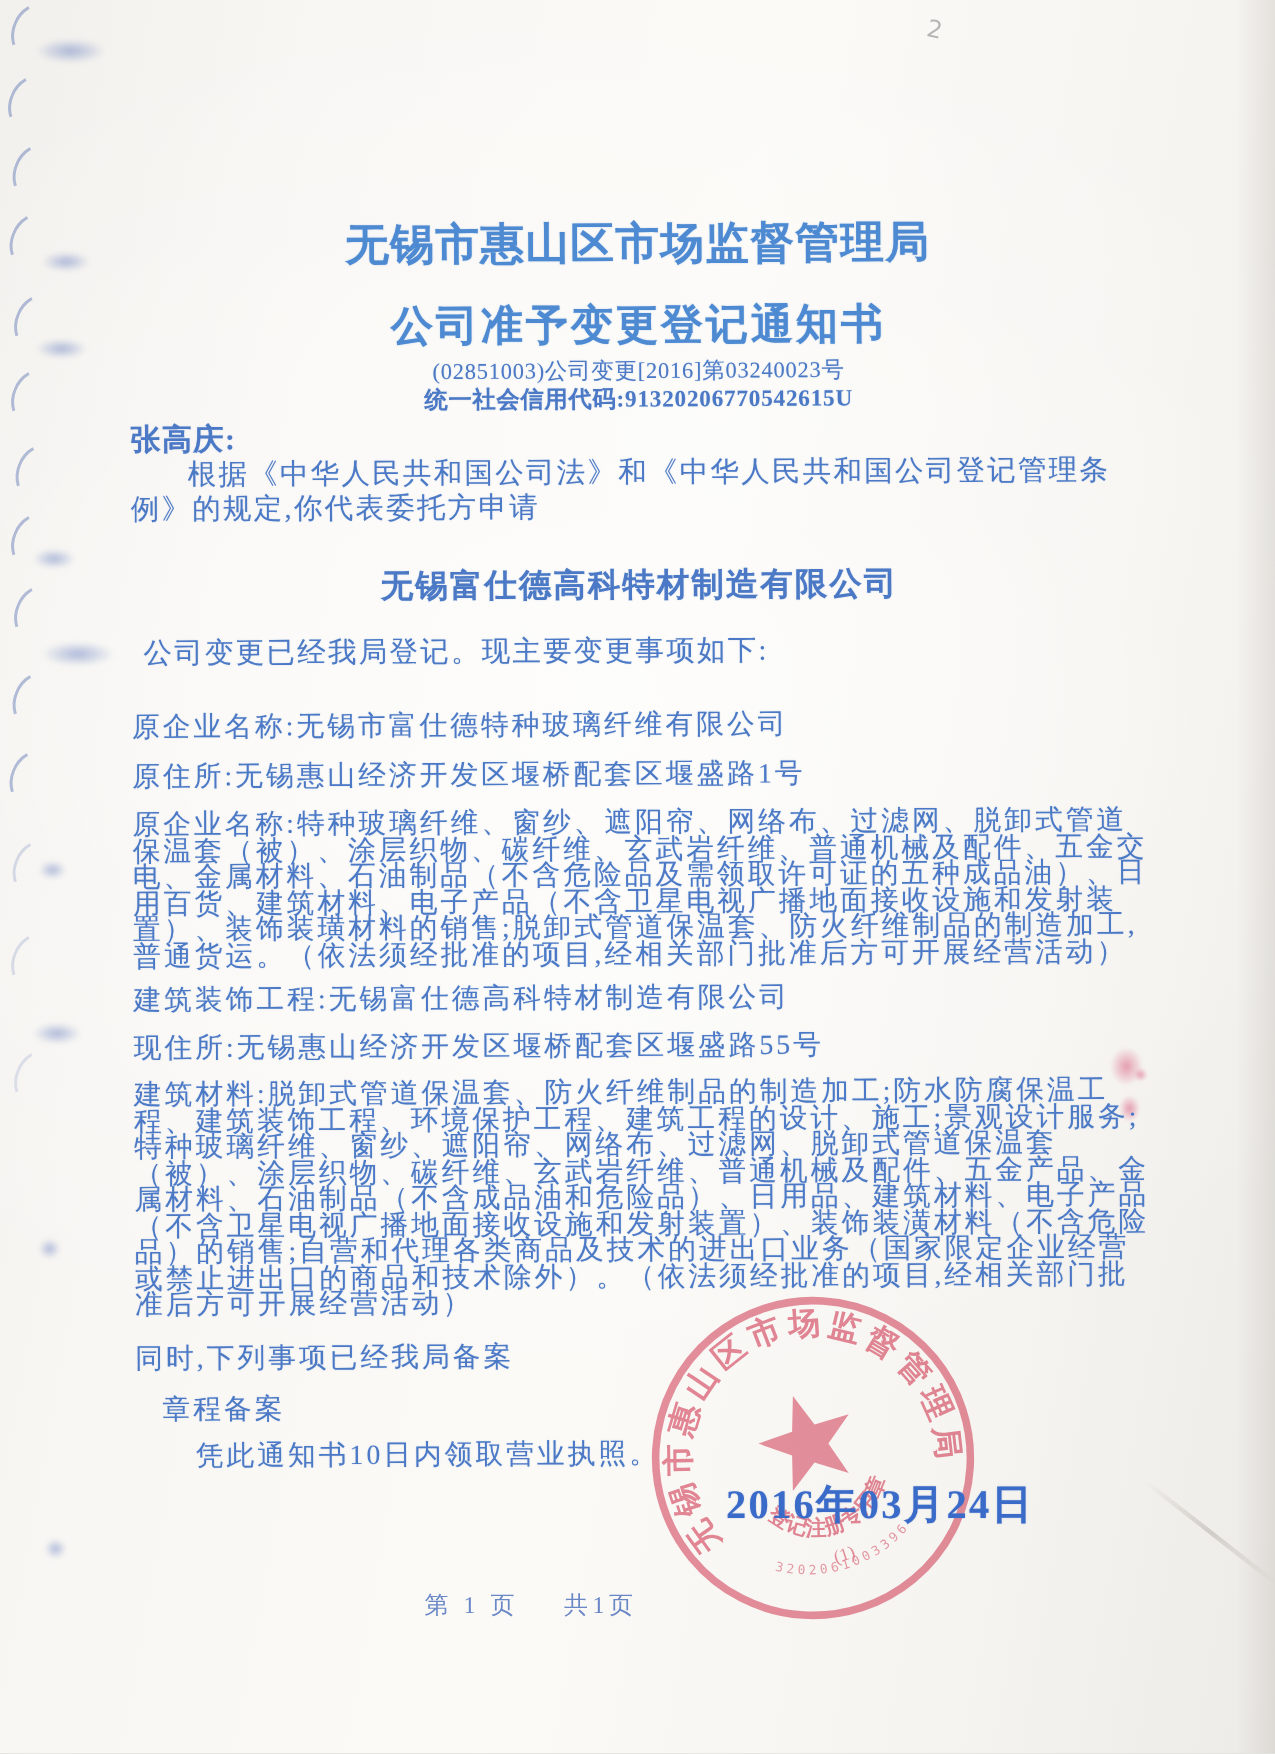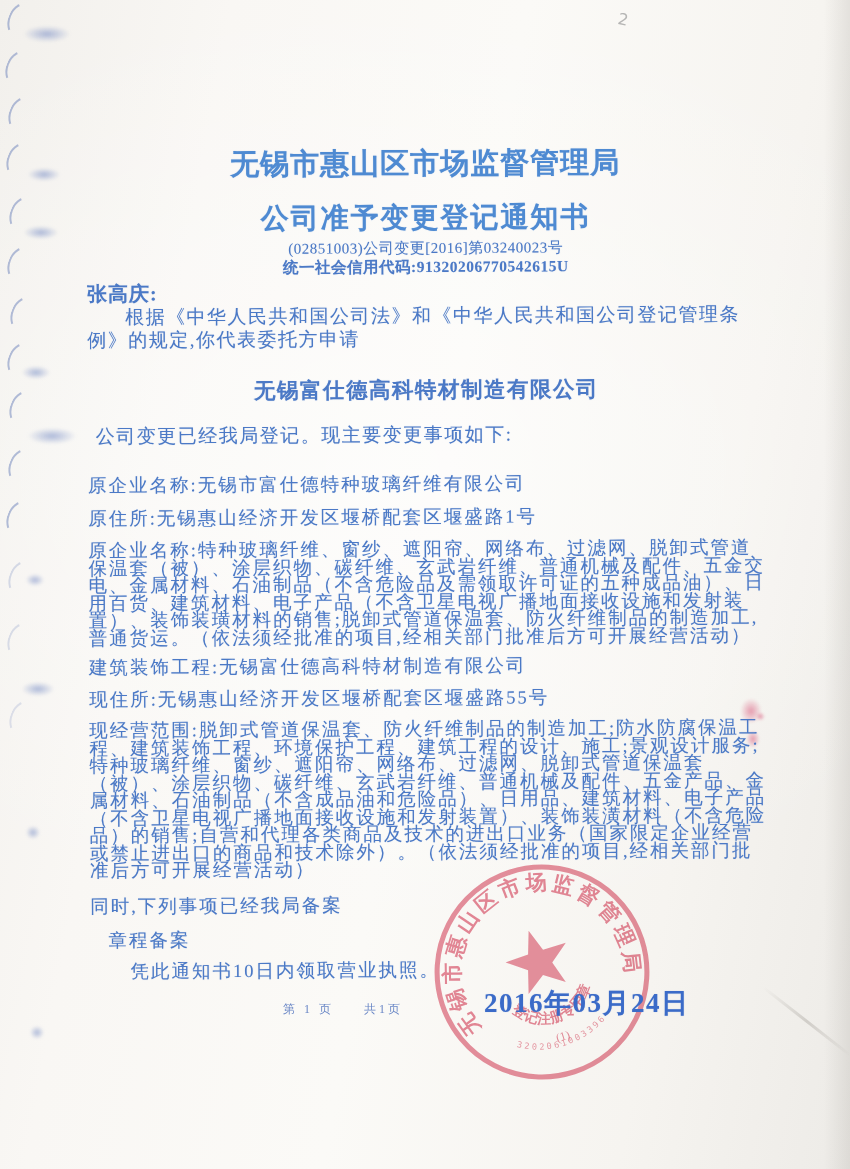--- a/index.html
+++ b/index.html
@@ -33,21 +33,21 @@
   .registered-note{margin:22px 0 0;font-size:19px;line-height:21px;letter-spacing:1.5px;padding-left:8px;}
   .doc-item{margin:15px 0 0;font-size:18.5px;line-height:17.5px;letter-spacing:2px;}
   .doc-item.first{margin-top:31px;}
   .doc-item.gap12{margin-top:12px;}
   .doc-item.gap14{margin-top:14px;}
   .filing-note{margin:16px 0 0;font-size:18.5px;line-height:20px;letter-spacing:2px;}
   .filing-item{margin:14px 0 0;padding-left:18px;font-size:18.5px;line-height:20px;letter-spacing:2px;}
   .license-note{margin:11px 0 0;padding-left:40px;font-size:18.5px;line-height:20px;letter-spacing:2px;}
   .date-line{position:absolute;left:484px;top:985px;font-size:27px;font-weight:bold;
     color:#3b6bc8;letter-spacing:1.5px;z-index:5;text-shadow:0 0 1px rgba(59,107,200,.4);}
-  .footer{position:absolute;left:283px;top:1001px;display:flex;gap:30px;font-size:12px;
+  .footer{position:absolute;left:283px;top:1060px;display:flex;gap:30px;font-size:16px;
     color:#6a87c6;letter-spacing:3px;z-index:5;}
   .stamp-wrap{position:absolute;left:426px;top:856px;width:232px;height:232px;
     transform:rotate(-18deg);opacity:.88;mix-blend-mode:multiply;z-index:4;}
   .pencil-mark{position:absolute;left:618px;top:10px;font-size:16px;color:#a0a0a0;
     font-family:"DejaVu Sans",sans-serif;transform:rotate(12deg);opacity:.75;}
   .bind-arc{position:absolute;width:26px;height:34px;border:2.5px solid rgba(105,128,185,.5);
     border-top-color:transparent;border-right-color:transparent;border-bottom-color:transparent;
     border-radius:50%;transform:rotate(22deg);}
   .bleed{position:absolute;filter:blur(1.6px);
     background:radial-gradient(ellipse at center,rgba(70,100,180,.42),rgba(70,100,180,0) 72%);}
@@ -101,21 +101,21 @@
     <div class="salutation ink">张高庆:</div>
     <div class="intro ink">根据《中华人民共和国公司法》和《中华人民共和国公司登记管理条例》的规定,你代表委托方申请</div>
     <div class="company-line ink">无锡富仕德高科特材制造有限公司</div>
     <div class="registered-note ink">公司变更已经我局登记。现主要变更事项如下:</div>
 
     <p class="doc-item first ink"><span>原企业名称:</span><span>无锡市富仕德特种玻璃纤维有限公司</span></p>
     <p class="doc-item ink"><span>原住所:</span><span>无锡惠山经济开发区堰桥配套区堰盛路1号</span></p>
     <p class="doc-item ink"><span>原企业名称:</span><span>特种玻璃纤维、窗纱、遮阳帘、网络布、过滤网、脱卸式管道保温套（被）、涂层织物、碳纤维、玄武岩纤维、普通机械及配件、五金交电、金属材料、石油制品（不含危险品及需领取许可证的五种成品油）、日用百货、建筑材料、电子产品（不含卫星电视广播地面接收设施和发射装置）、装饰装璜材料的销售;脱卸式管道保温套、防火纤维制品的制造加工,普通货运。（依法须经批准的项目,经相关部门批准后方可开展经营活动）</span></p>
     <p class="doc-item gap12 ink"><span>建筑装饰工程:</span><span>无锡富仕德高科特材制造有限公司</span></p>
     <p class="doc-item gap14 ink"><span>现住所:</span><span>无锡惠山经济开发区堰桥配套区堰盛路55号</span></p>
-    <p class="doc-item gap14 ink"><span>现经营范围:</span><span>脱卸式管道保温套、防火纤维制品的制造加工;防水防腐保温工程、建筑装饰工程、环境保护工程、建筑工程的设计、施工;景观设计服务;特种玻璃纤维、窗纱、遮阳帘、网络布、过滤网、脱卸式管道保温套（被）、涂层织物、碳纤维、玄武岩纤维、普通机械及配件、五金产品、金属材料、石油制品（不含成品油和危险品）、日用品、建筑材料、电子产品（不含卫星电视广播地面接收设施和发射装置）、装饰装潢材料（不含危险品）的销售;自营和代理各类商品及技术的进出口业务（国家限定企业经营或禁止进出口的商品和技术除外）。（依法须经批准的项目,经相关部门批准后方可开展经营活动）</span></p>
+    <p class="doc-item gap14 ink"><span>建筑材料:</span><span>脱卸式管道保温套、防火纤维制品的制造加工;防水防腐保温工程、建筑装饰工程、环境保护工程、建筑工程的设计、施工;景观设计服务;特种玻璃纤维、窗纱、遮阳帘、网络布、过滤网、脱卸式管道保温套（被）、涂层织物、碳纤维、玄武岩纤维、普通机械及配件、五金产品、金属材料、石油制品（不含成品油和危险品）、日用品、建筑材料、电子产品（不含卫星电视广播地面接收设施和发射装置）、装饰装潢材料（不含危险品）的销售;自营和代理各类商品及技术的进出口业务（国家限定企业经营或禁止进出口的商品和技术除外）。（依法须经批准的项目,经相关部门批准后方可开展经营活动）</span></p>
 
     <div class="filing-note ink">同时,下列事项已经我局备案</div>
     <div class="filing-item ink">章程备案</div>
     <div class="license-note ink">凭此通知书10日内领取营业执照。</div>
   </div>
 
   <div class="stamp-wrap">
     <svg viewBox="0 0 230 230" width="232" height="232">
       <defs>
         <path id="arcTop" d="M 40.7 149.7 A 82 82 0 1 1 189.3 149.7" fill="none"></path>

